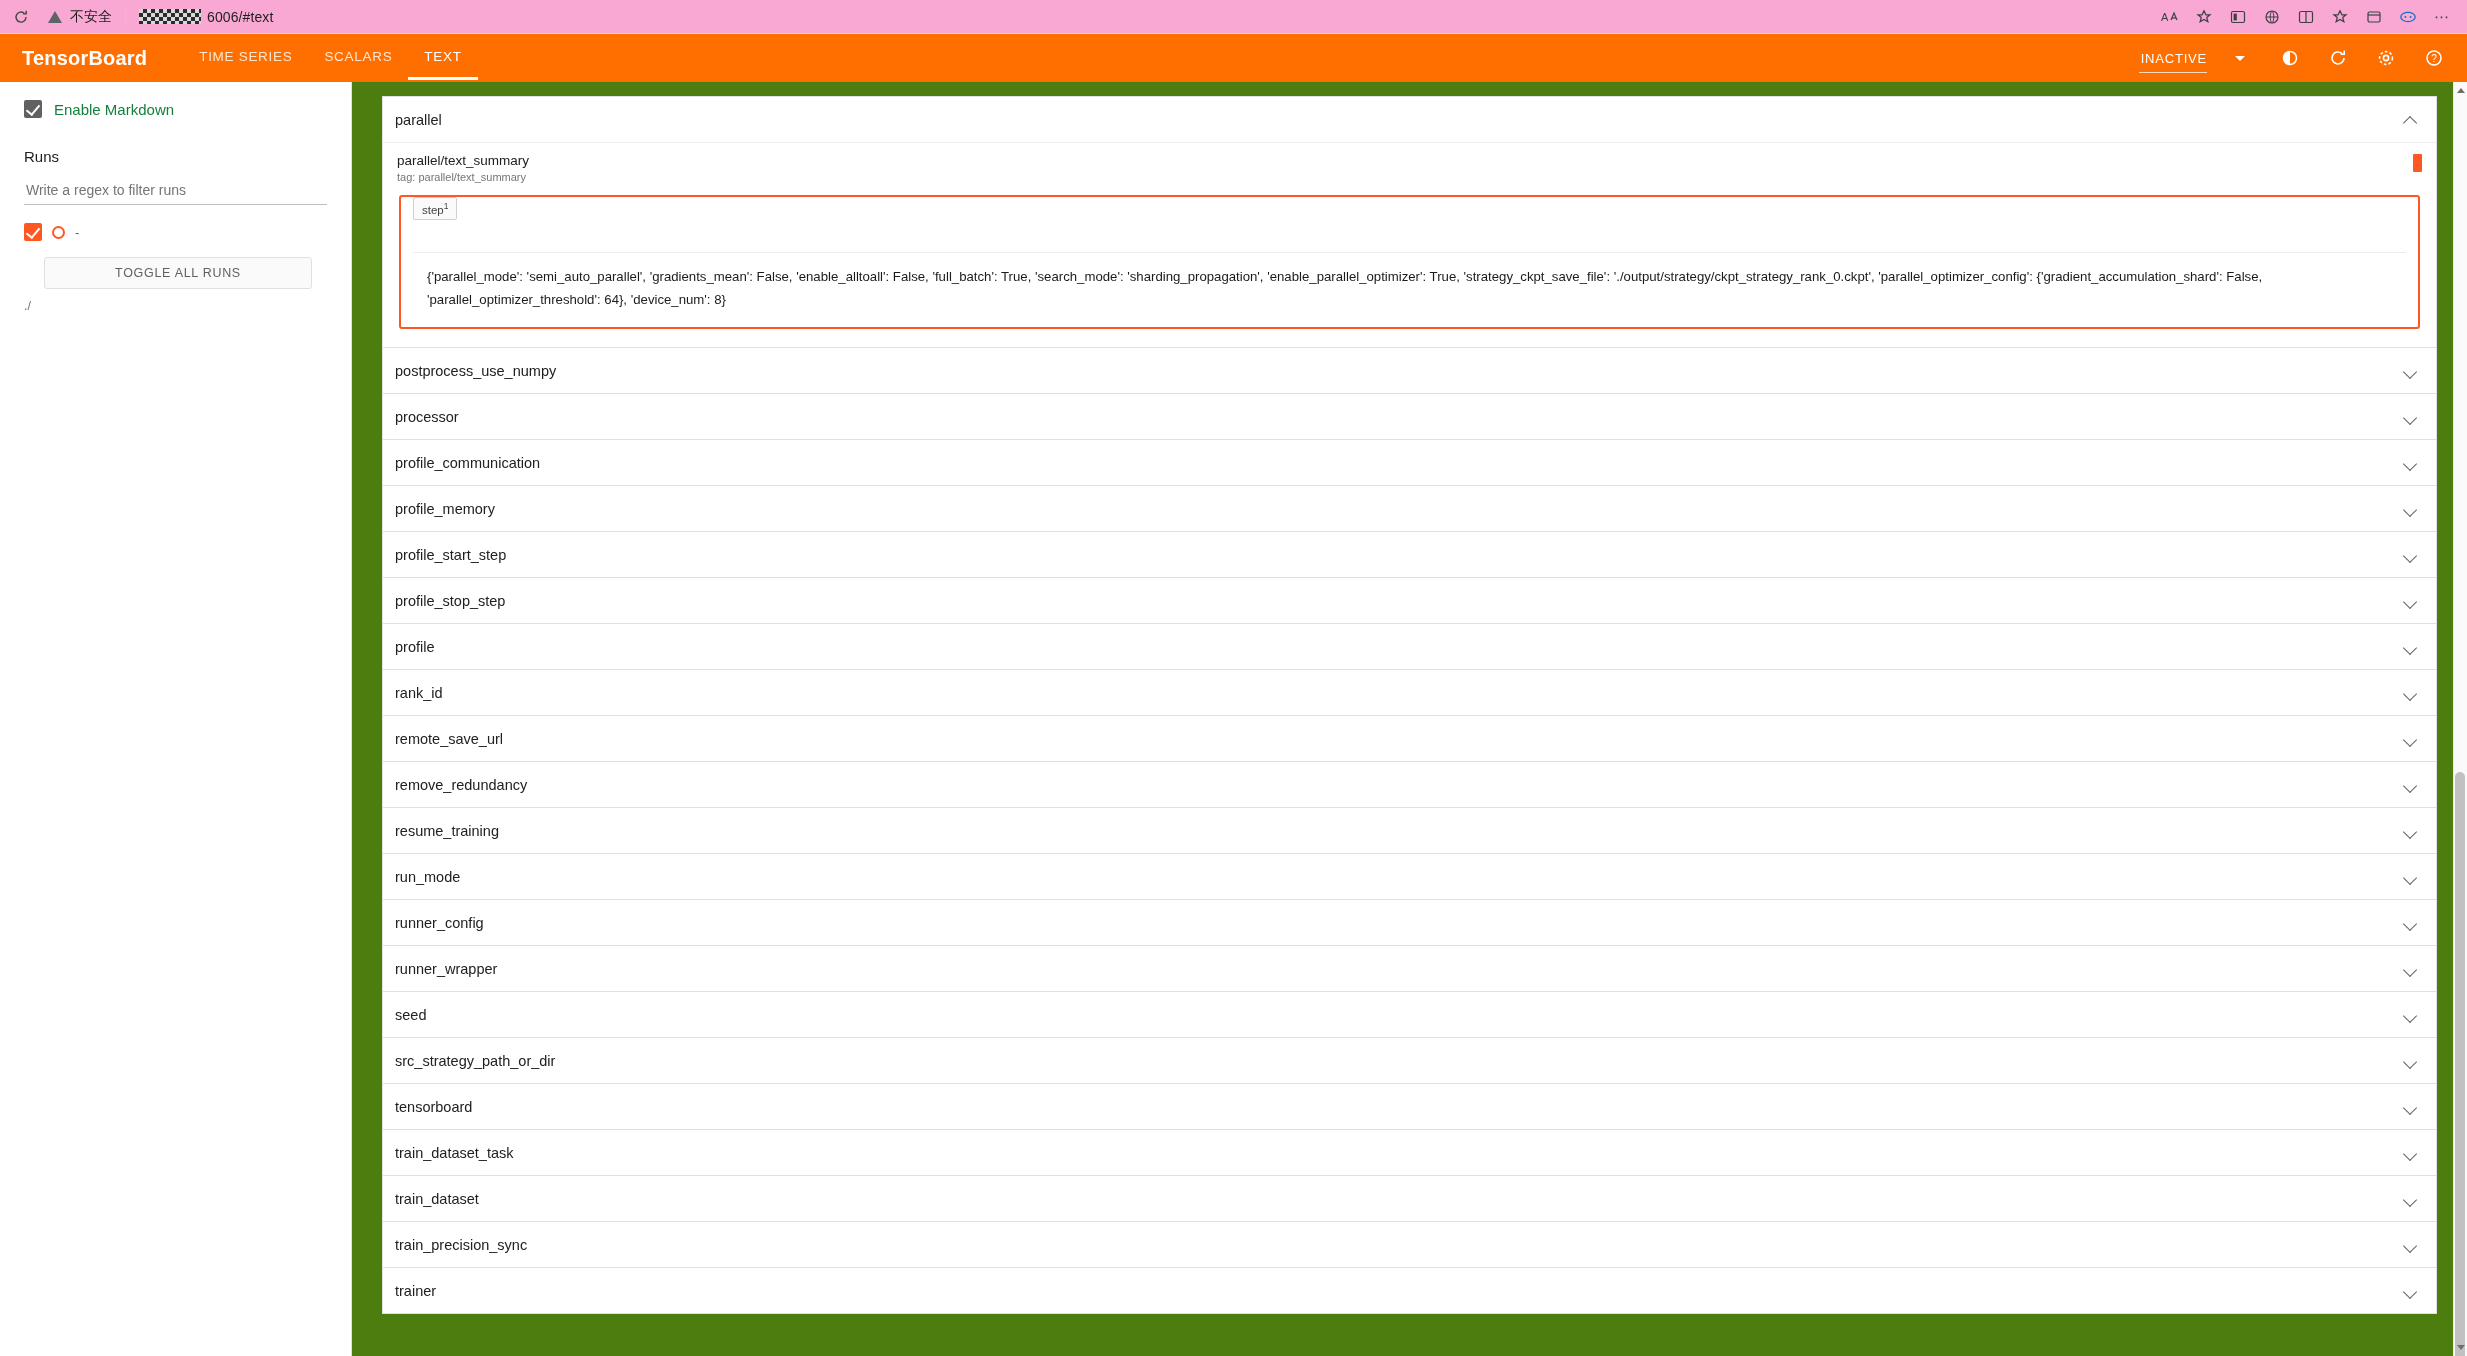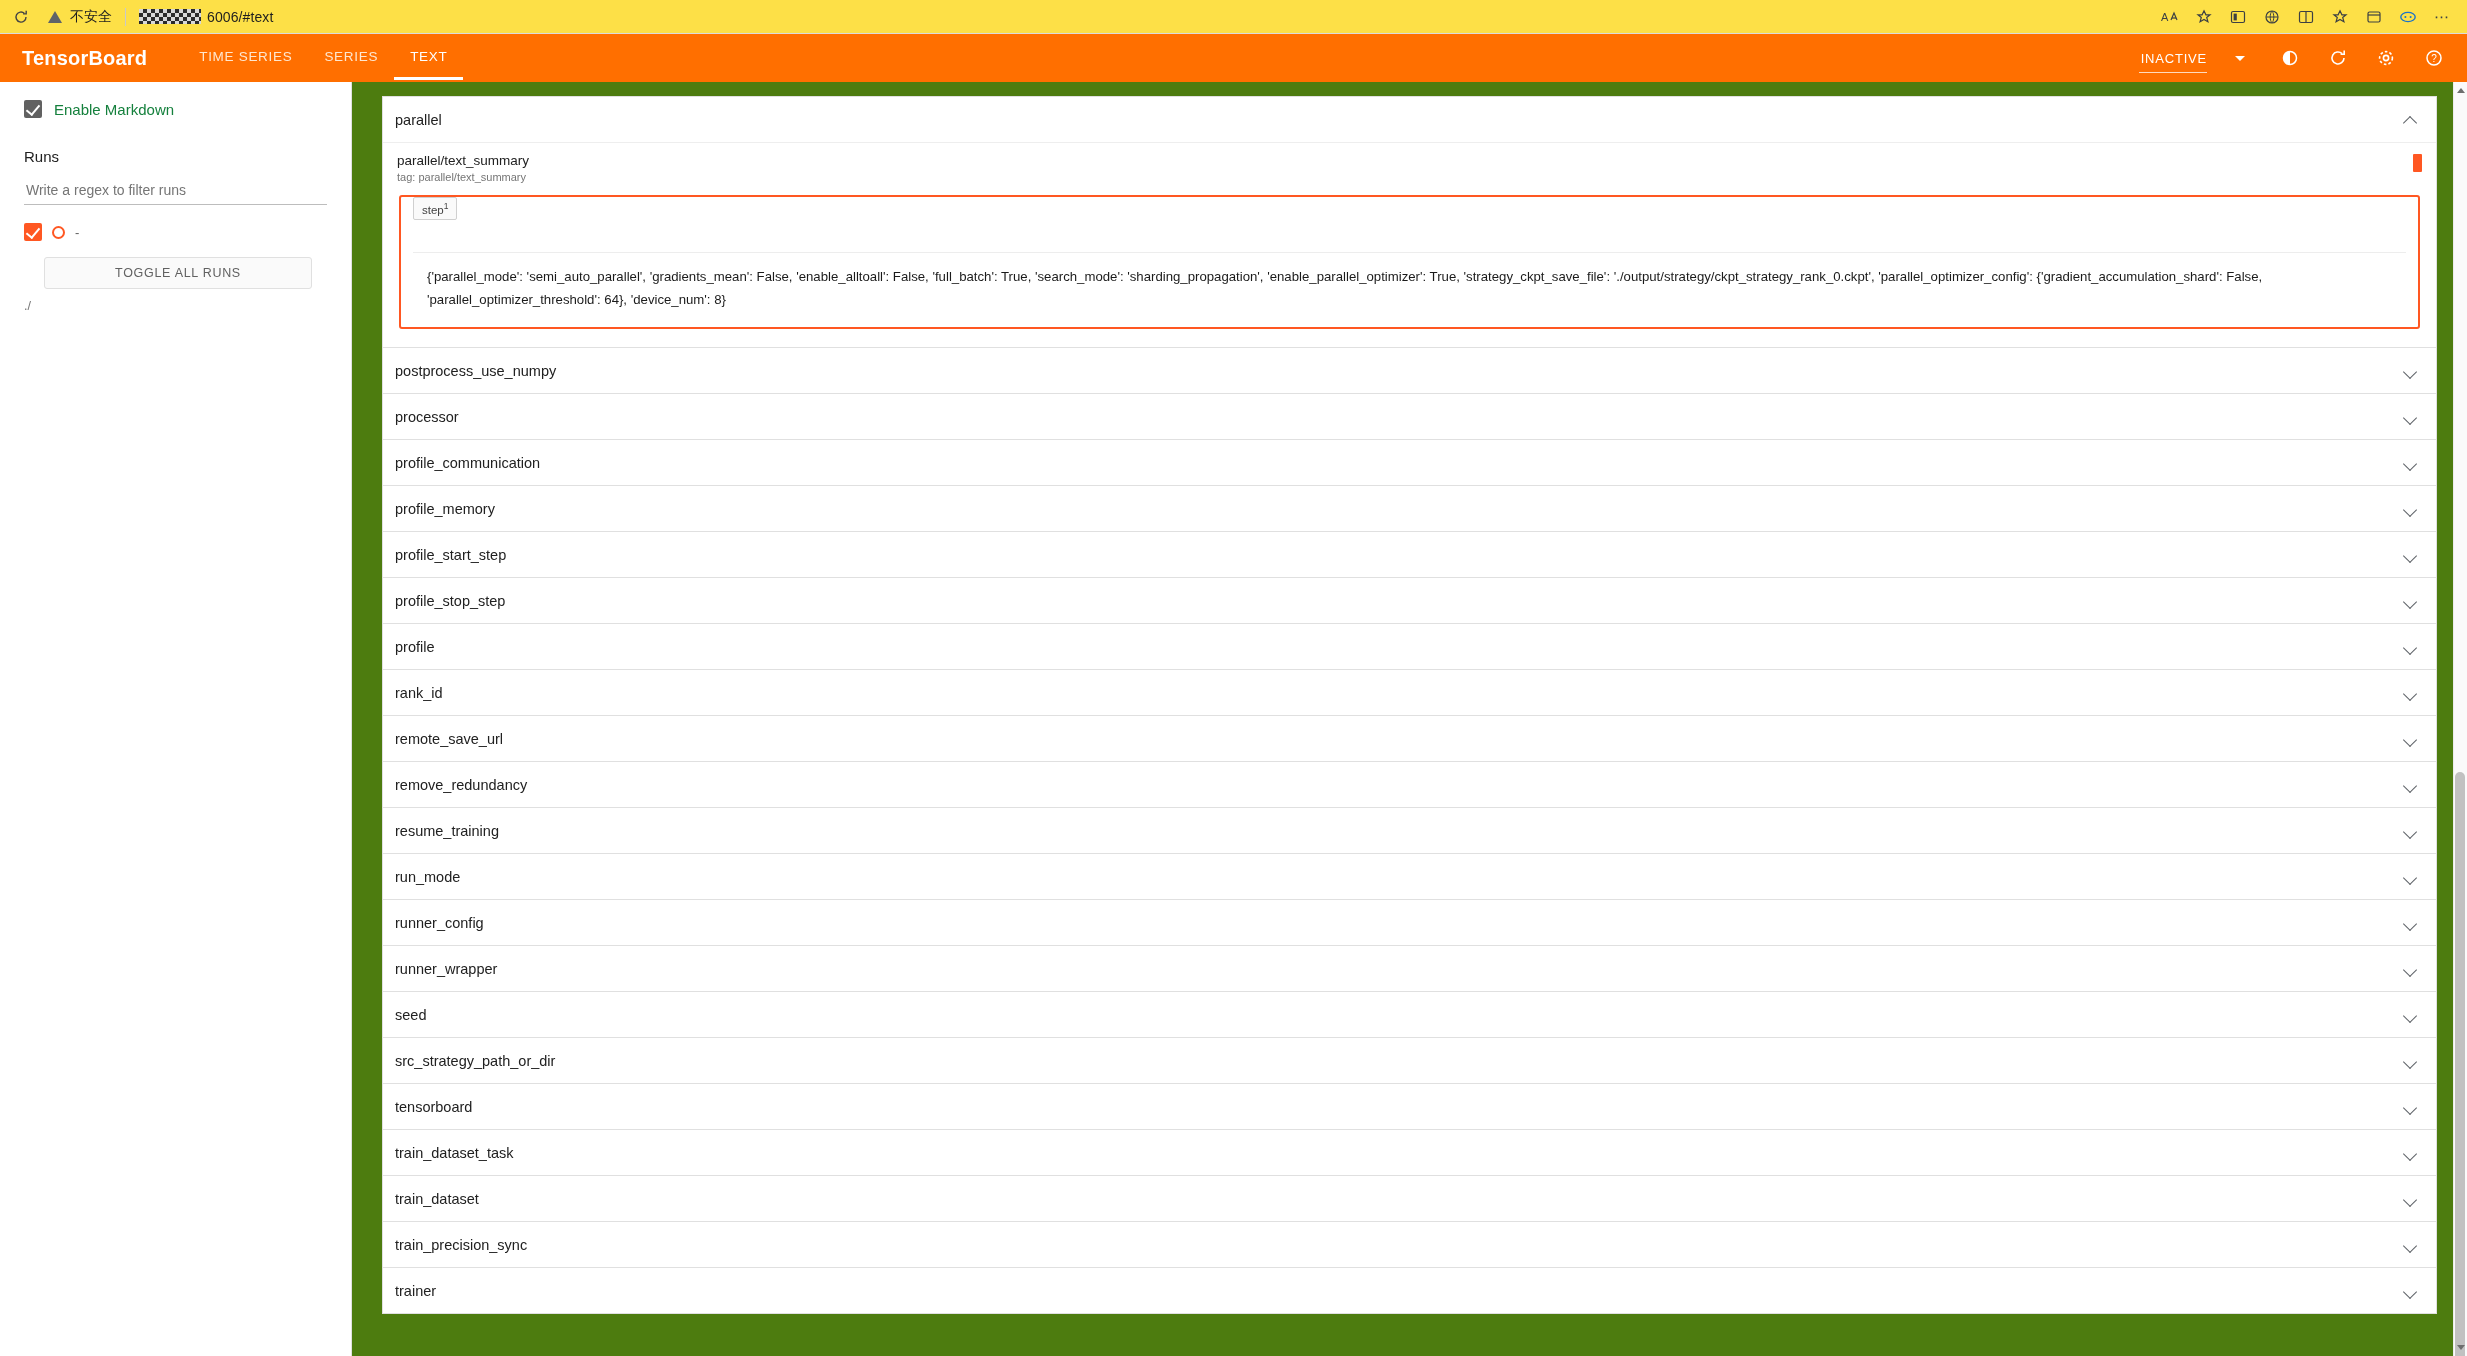--- a/index.html
+++ b/index.html
@@ -9,21 +9,21 @@
     height: 1356px;
     overflow: hidden;
     background: #ffffff;
     font-family: "Liberation Sans", sans-serif;
     -webkit-font-smoothing: antialiased;
   }
 
   
   .browser-bar {
     height: 34px;
-    background: #fde047;
+    background: #f9a8d4;
     border-bottom: 1px solid #dcdcdc;
     display: flex;
     align-items: center;
     padding: 0 10px;
     position: relative;
   }
   .chrome-left { display: flex; align-items: center; gap: 10px; }
   .nav-ico {
     width: 22px; height: 22px;
     display: flex; align-items: center; justify-content: center;
@@ -412,21 +412,21 @@
         </svg>
     </div>
     <div class="chrome-btn dots-menu">⋯</div>
   </div>
 </div>
 
 <div class="tb-header">
   <div class="tb-logo">TensorBoard</div>
   <div class="tb-tabs">
     <div class="tb-tab">TIME SERIES</div>
-    <div class="tb-tab">SERIES</div>
+    <div class="tb-tab">SCALARS</div>
     <div class="tb-tab active">TEXT</div>
   </div>
   <div class="tb-right">
     <div class="inactive-box">
       <span class="inactive-label">INACTIVE</span>
       <span class="inactive-underline"></span>
     </div>
     <div class="caret-down"></div>
     <div class="hdr-ico">
       <svg width="20" height="20" viewBox="0 0 20 20">

